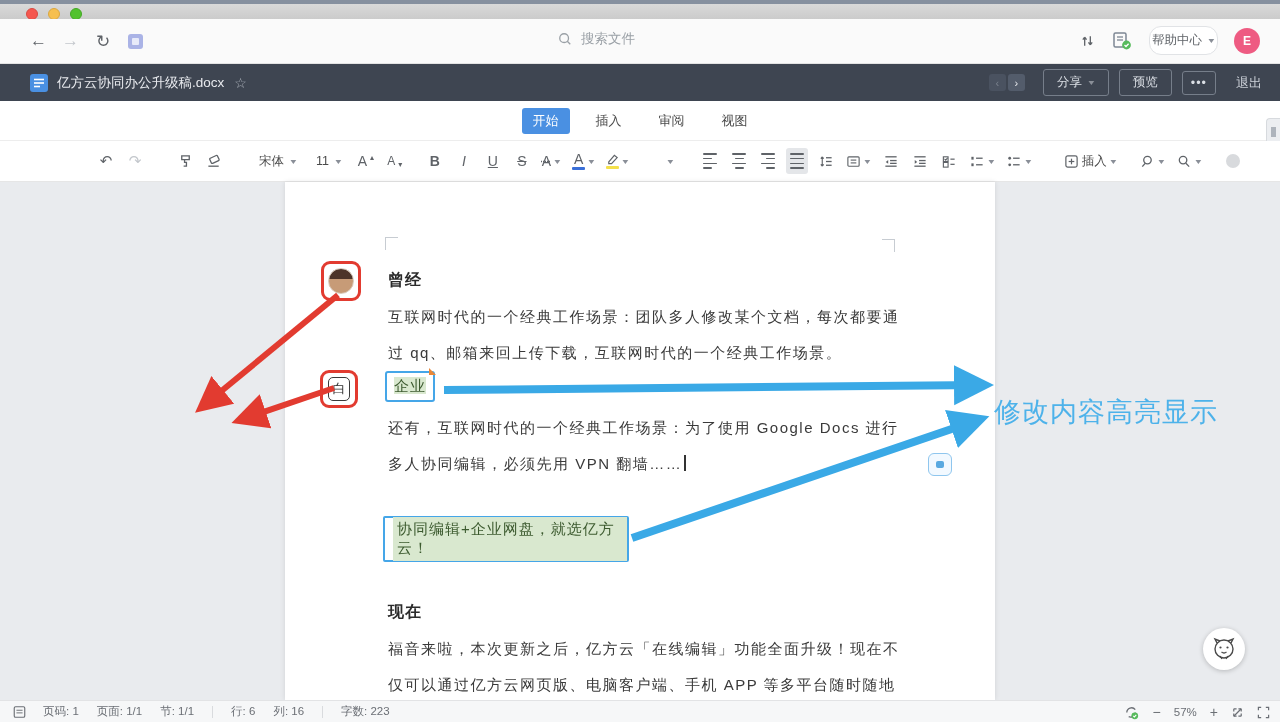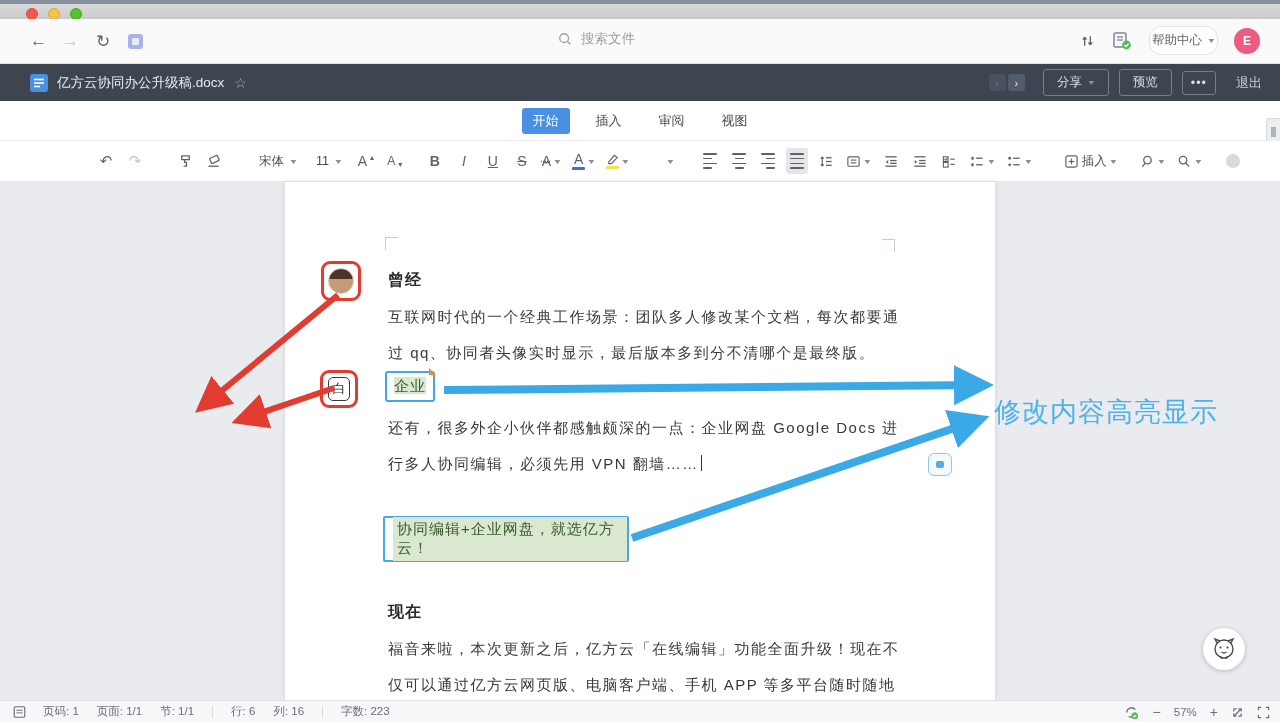--- a/index.html
+++ b/index.html
@@ -376,28 +376,28 @@
         <span style="width:14px;height:14px;border-radius:50%;background:#d8dadd;display:block;"></span>
       </span>
   </div>
 
   <div class="doc-area">
     <div class="page">
       <span class="cmark lft"></span>
       <span class="cmark rgt"></span>
 
       <div class="doc-h" style="top:88px;">曾经</div>
-      <div class="doc-p" style="top:117px;">互联网时代的一个经典工作场景：团队多人修改某个文档，每次都要通过 qq、协同者头像实时显示，最后版本多到分不清哪个是最终版。</div>
+      <div class="doc-p" style="top:117px;">互联网时代的一个经典工作场景：团队多人修改某个文档，每次都要通过 qq、邮箱来回上传下载，互联网时代的一个经典工作场景。</div>
 
       <div class="hl-box">
         <span class="hl-green">企业</span>
         <span class="pen-flag"></span>
       </div>
 
-      <div class="doc-p" style="top:228px;"><span>还有，很多外企小伙伴都感触颇深的一点：企业网盘 Google Docs 进行多人协同编辑，必须先用 VPN 翻墙……</span><span class="text-caret"></span></div>
+      <div class="doc-p" style="top:228px;"><span>还有，互联网时代的一个经典工作场景：为了使用 Google Docs 进行多人协同编辑，必须先用 VPN 翻墙……</span><span class="text-caret"></span></div>
 
       <div class="comment-chip"></div>
 
       <div class="callout">
         <span class="hl-green" style="padding:3px 4px;">协同编辑+企业网盘，就选亿方云！</span>
       </div>
 
       <div class="doc-h" style="top:420px;">现在</div>
       <div class="doc-p" style="top:449px;">福音来啦，本次更新之后，亿方云「在线编辑」功能全面升级！现在不仅可以通过亿方云网页版、电脑客户端、手机 APP 等多平台随时随地在线编辑文件，还支</div>
 

